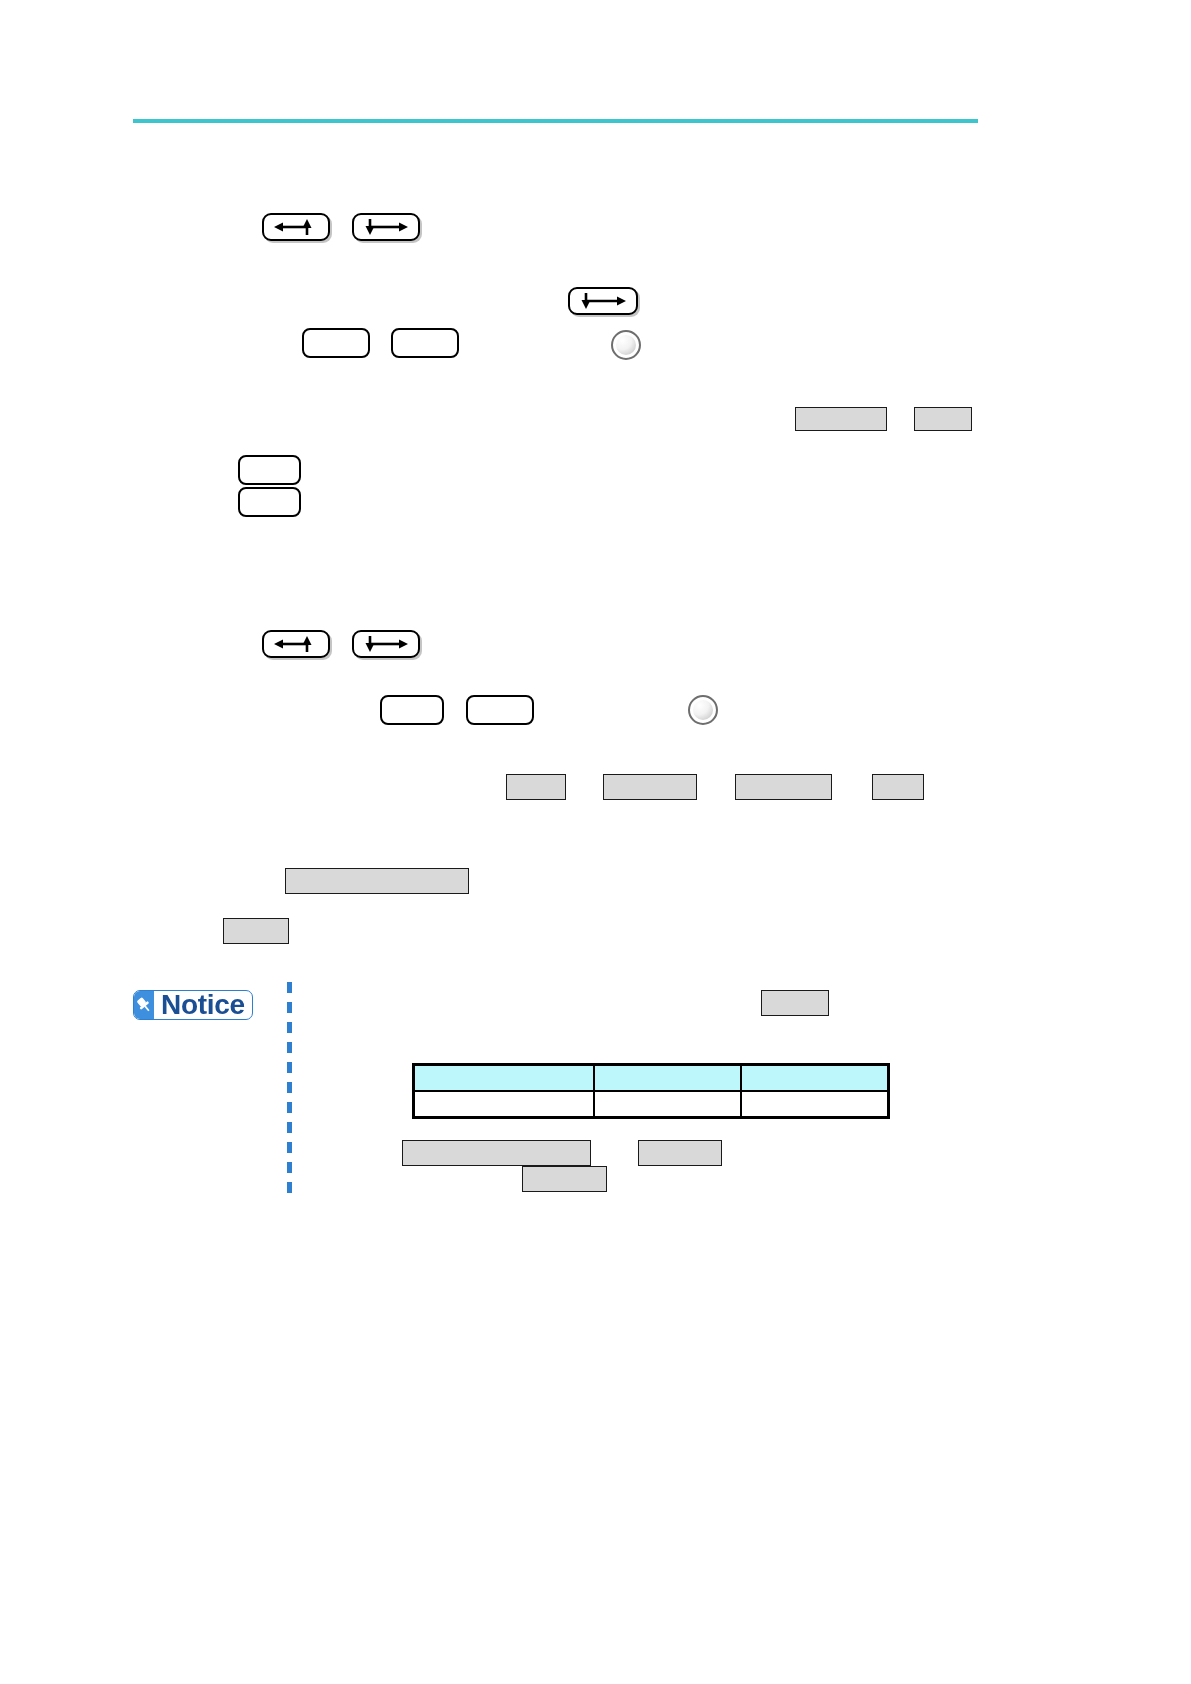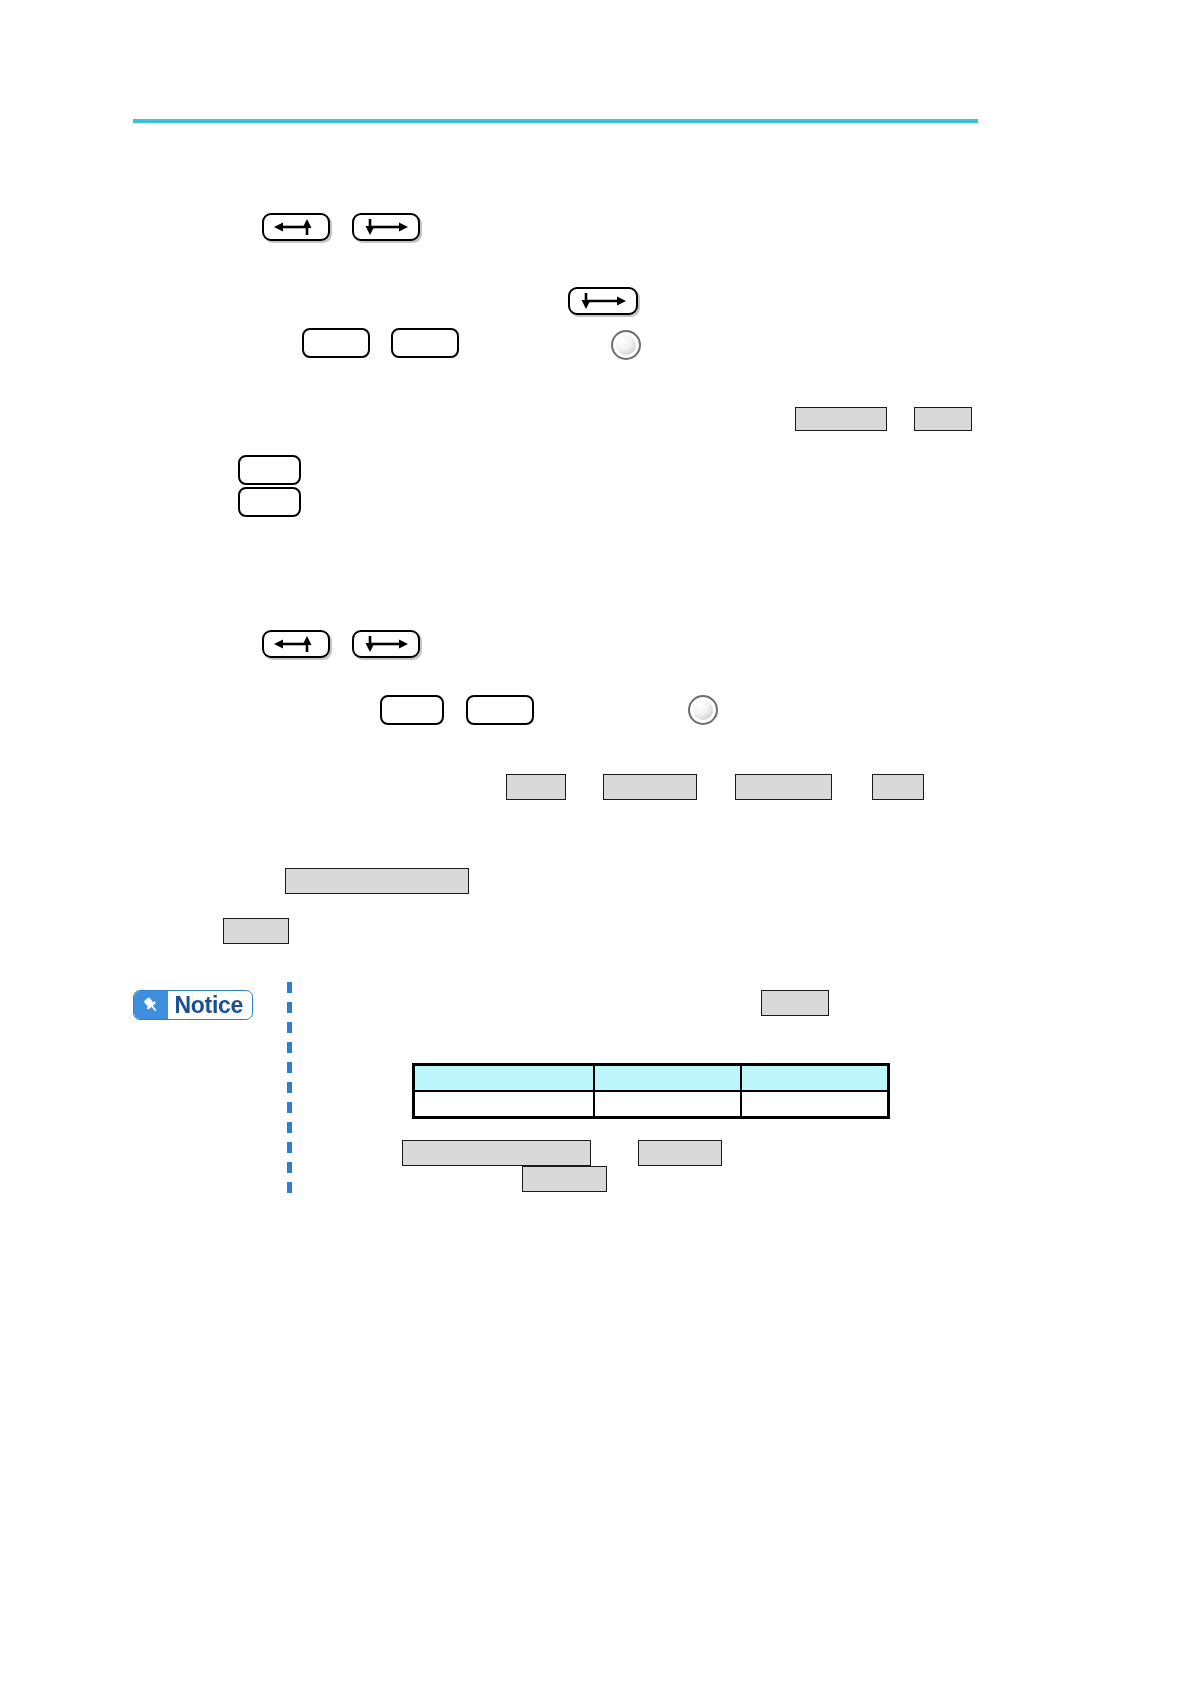--- a/index.html
+++ b/index.html
@@ -83,21 +83,21 @@
     height: 100%;
     background: #3e8fdd;
     display: flex;
     align-items: center;
     justify-content: center;
     border-radius: 5px 0 0 5px;
   }
   .notice-label {
     font-family: "Liberation Sans", sans-serif;
     font-weight: bold;
-    font-size: 23px;
+    font-size: 28px;
     color: #1b4f94;
     letter-spacing: -0.3px;
     padding: 0 9px 0 7px;
     line-height: 1;
   }
   .notice-divider {
     width: 5px;
     background: repeating-linear-gradient(
       to bottom,
       #2f7fd0 0px, #2f7fd0 11px,

